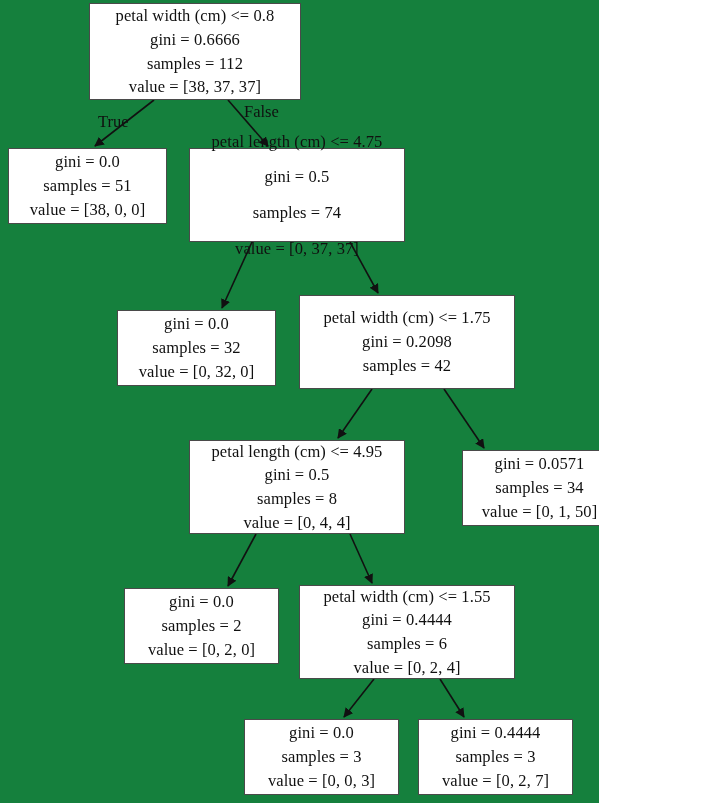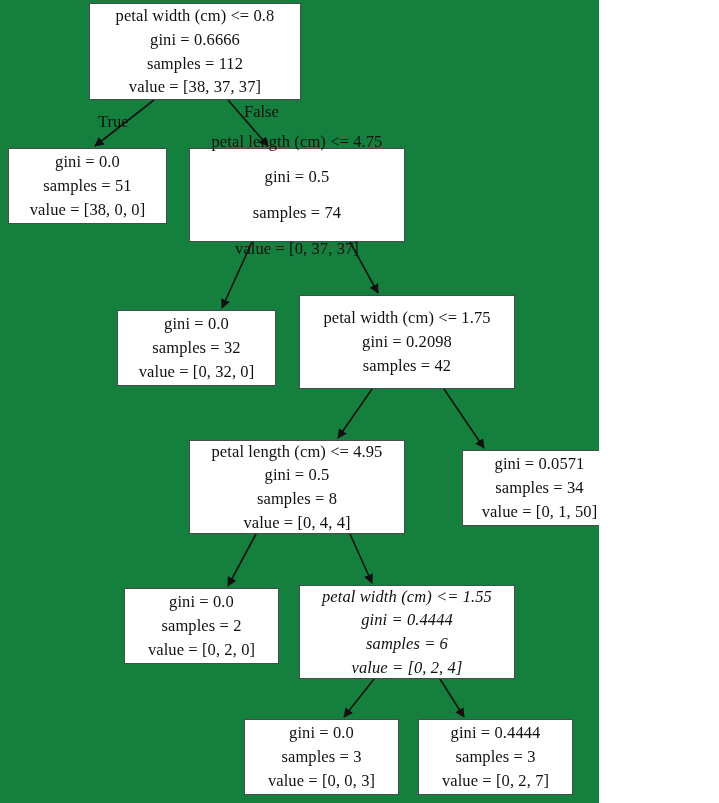--- a/index.html
+++ b/index.html
@@ -110,21 +110,21 @@
       <div class="node" style="left: 462px; top: 450px; width: 155px; height: 76px; border-color: rgb(74, 74, 74); color: rgb(16, 16, 16);">
         <div class="line">gini = 0.0571</div>
         <div class="line">samples = 34</div>
         <div class="line">value = [0, 1, 50]</div>
       </div>
       <div class="node" style="left: 124px; top: 588px; width: 155px; height: 76px; border-color: rgb(74, 74, 74); color: rgb(16, 16, 16);">
         <div class="line">gini = 0.0</div>
         <div class="line">samples = 2</div>
         <div class="line">value = [0, 2, 0]</div>
       </div>
-      <div class="node" style="left: 299px; top: 585px; width: 216px; height: 94px; border-color: rgb(74, 74, 74); color: rgb(16, 16, 16); font-style: italic;">
+      <div class="node" style="left: 299px; top: 585px; width: 216px; height: 94px; border-color: rgb(74, 74, 74); color: rgb(16, 16, 16);">
         <div class="line">petal width (cm) &lt;= 1.55</div>
         <div class="line">gini = 0.4444</div>
         <div class="line">samples = 6</div>
         <div class="line">value = [0, 2, 4]</div>
       </div>
       <div class="node" style="left: 244px; top: 719px; width: 155px; height: 76px; border-color: rgb(74, 74, 74); color: rgb(16, 16, 16);">
         <div class="line">gini = 0.0</div>
         <div class="line">samples = 3</div>
         <div class="line">value = [0, 0, 3]</div>
       </div>

